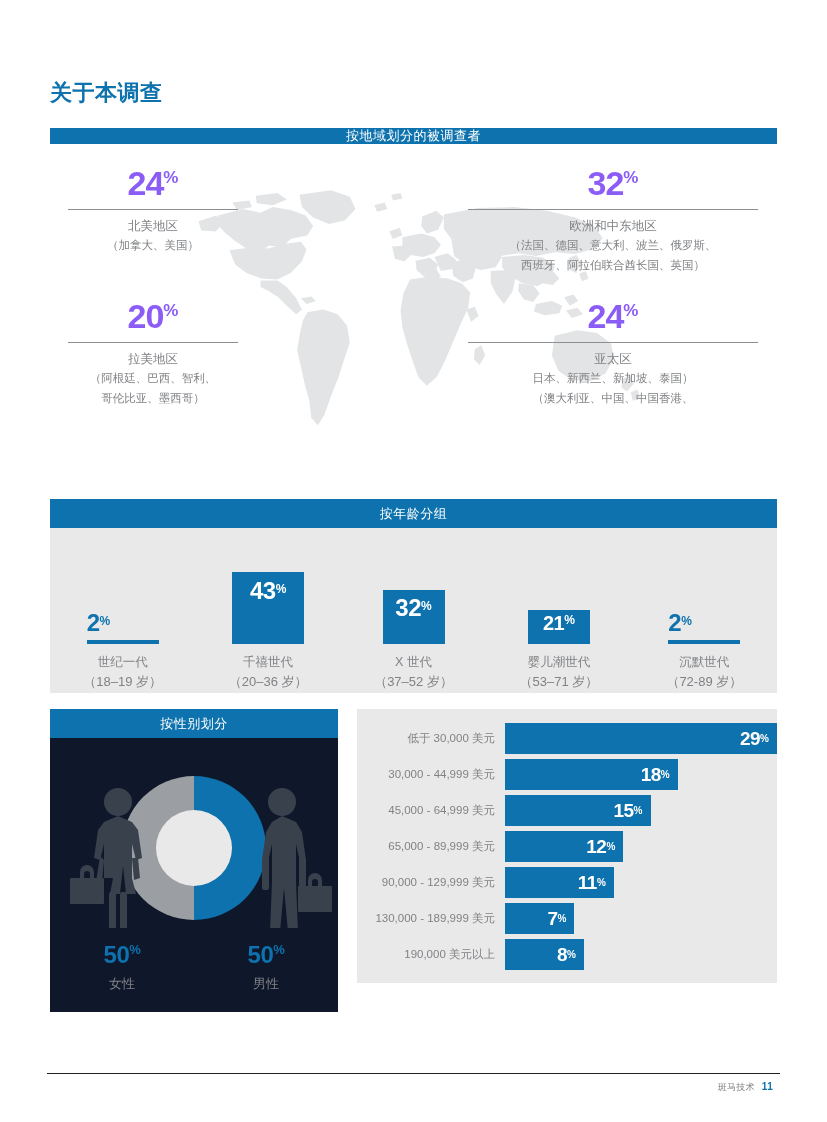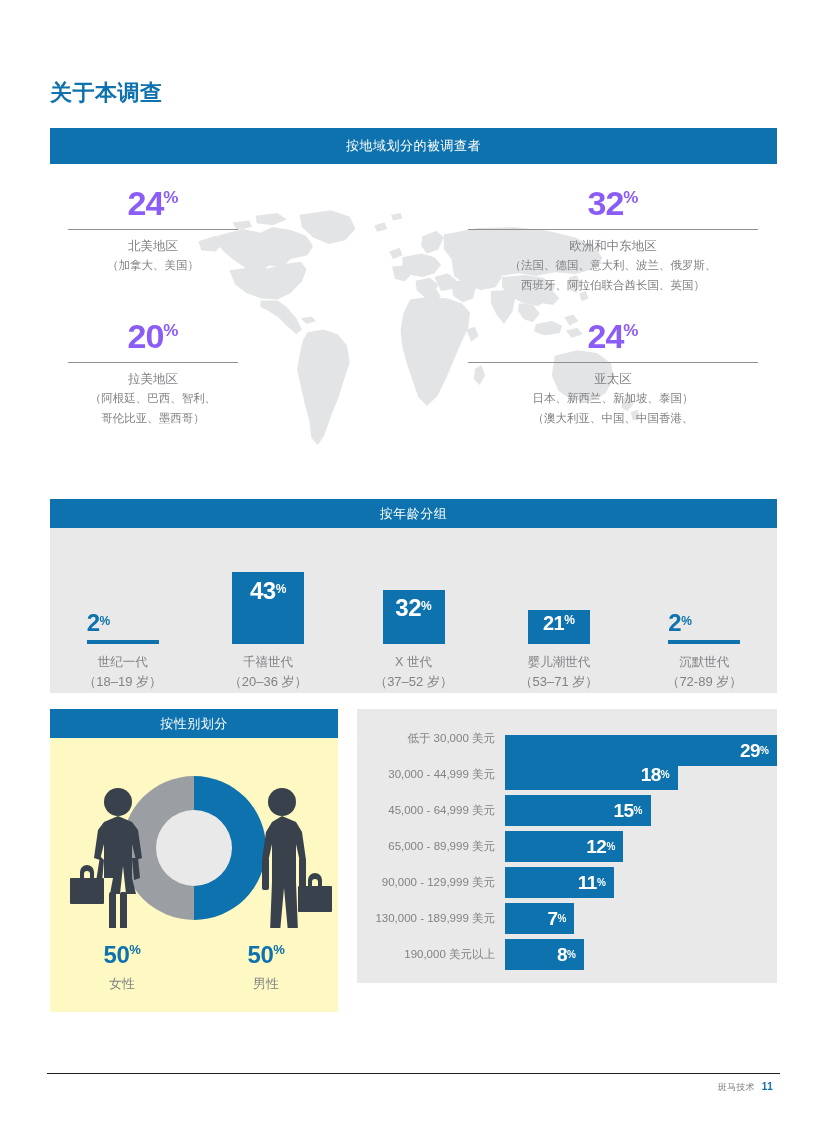--- a/index.html
+++ b/index.html
@@ -19,21 +19,21 @@
   
   .bar-head{
     background:#0d72ad;color:#ffffff;
     font-size:13px;text-align:center;
     display:flex;align-items:center;justify-content:center;
     letter-spacing:.5px;
   }
 
   
   .region-block{position:absolute;left:50px;top:128px;width:727px;}
-  .region-head{height:36px;}
+  .region-head{height:16px;}
   .map-area{position:relative;height:350px;}
   .worldmap{
     position:absolute;left:140px;top:14px;width:470px;height:320px;
     opacity:1;
   }
   .worldmap svg{width:100%;height:100%;display:block;}
 
   .stat{position:absolute;}
   .stat .num{
     font-size:34px;font-weight:bold;color:#8b5cf6;line-height:1;
@@ -80,21 +80,21 @@
     height:4px;background:#0d72ad;width:100%;margin-top:5px;
   }
   .age-name{font-size:12.5px;color:#808285;margin-top:9px;line-height:1.5;}
   .age-range{font-size:13px;color:#808285;line-height:1.6;}
 
   
   .lower{position:absolute;left:50px;top:709px;width:727px;display:flex;gap:19px;justify-content:flex-end;}
   .gender-block{width:288px;}
   .income-block{flex:1;}
   .g-head,.i-head{height:29px;}
-  .gender-panel{background:#fef9c3;height:274px;position:relative;}
+  .gender-panel{background:#0f172a;height:274px;position:relative;}
   .income-panel{background:#e9e9e9;height:274px;position:relative;padding:14px 0 0 0;box-sizing:border-box;}
 
   .donut-wrap{position:absolute;left:0;right:0;top:30px;height:160px;}
   .donut-wrap svg{display:block;margin:0 auto;}
   .gender-values{
     position:absolute;left:0;right:0;top:205px;
     display:flex;justify-content:space-around;
   }
   .gv{text-align:center;width:110px;}
   .gv .num{font-size:24px;font-weight:bold;color:#0d72ad;line-height:1;letter-spacing:-.5px;}
@@ -352,21 +352,21 @@
 
       </div>
     </div>
 
     <div class="income-block">
       <div class="income-panel">
 
         <div class="inc-row">
           <div class="inc-label">低于 30,000 美元</div>
           <div class="inc-track">
-            <div class="inc-bar" style="width:100%;margin-top:12px;">
+            <div class="inc-bar" style="width:100%;">
               <span class="v">29</span>
                 <span class="pct">%</span>
             </div>
           </div>
         </div>
 
         <div class="inc-row">
           <div class="inc-label">30,000 - 44,999 美元</div>
           <div class="inc-track">
             <div class="inc-bar" style="width:63.5%;">

